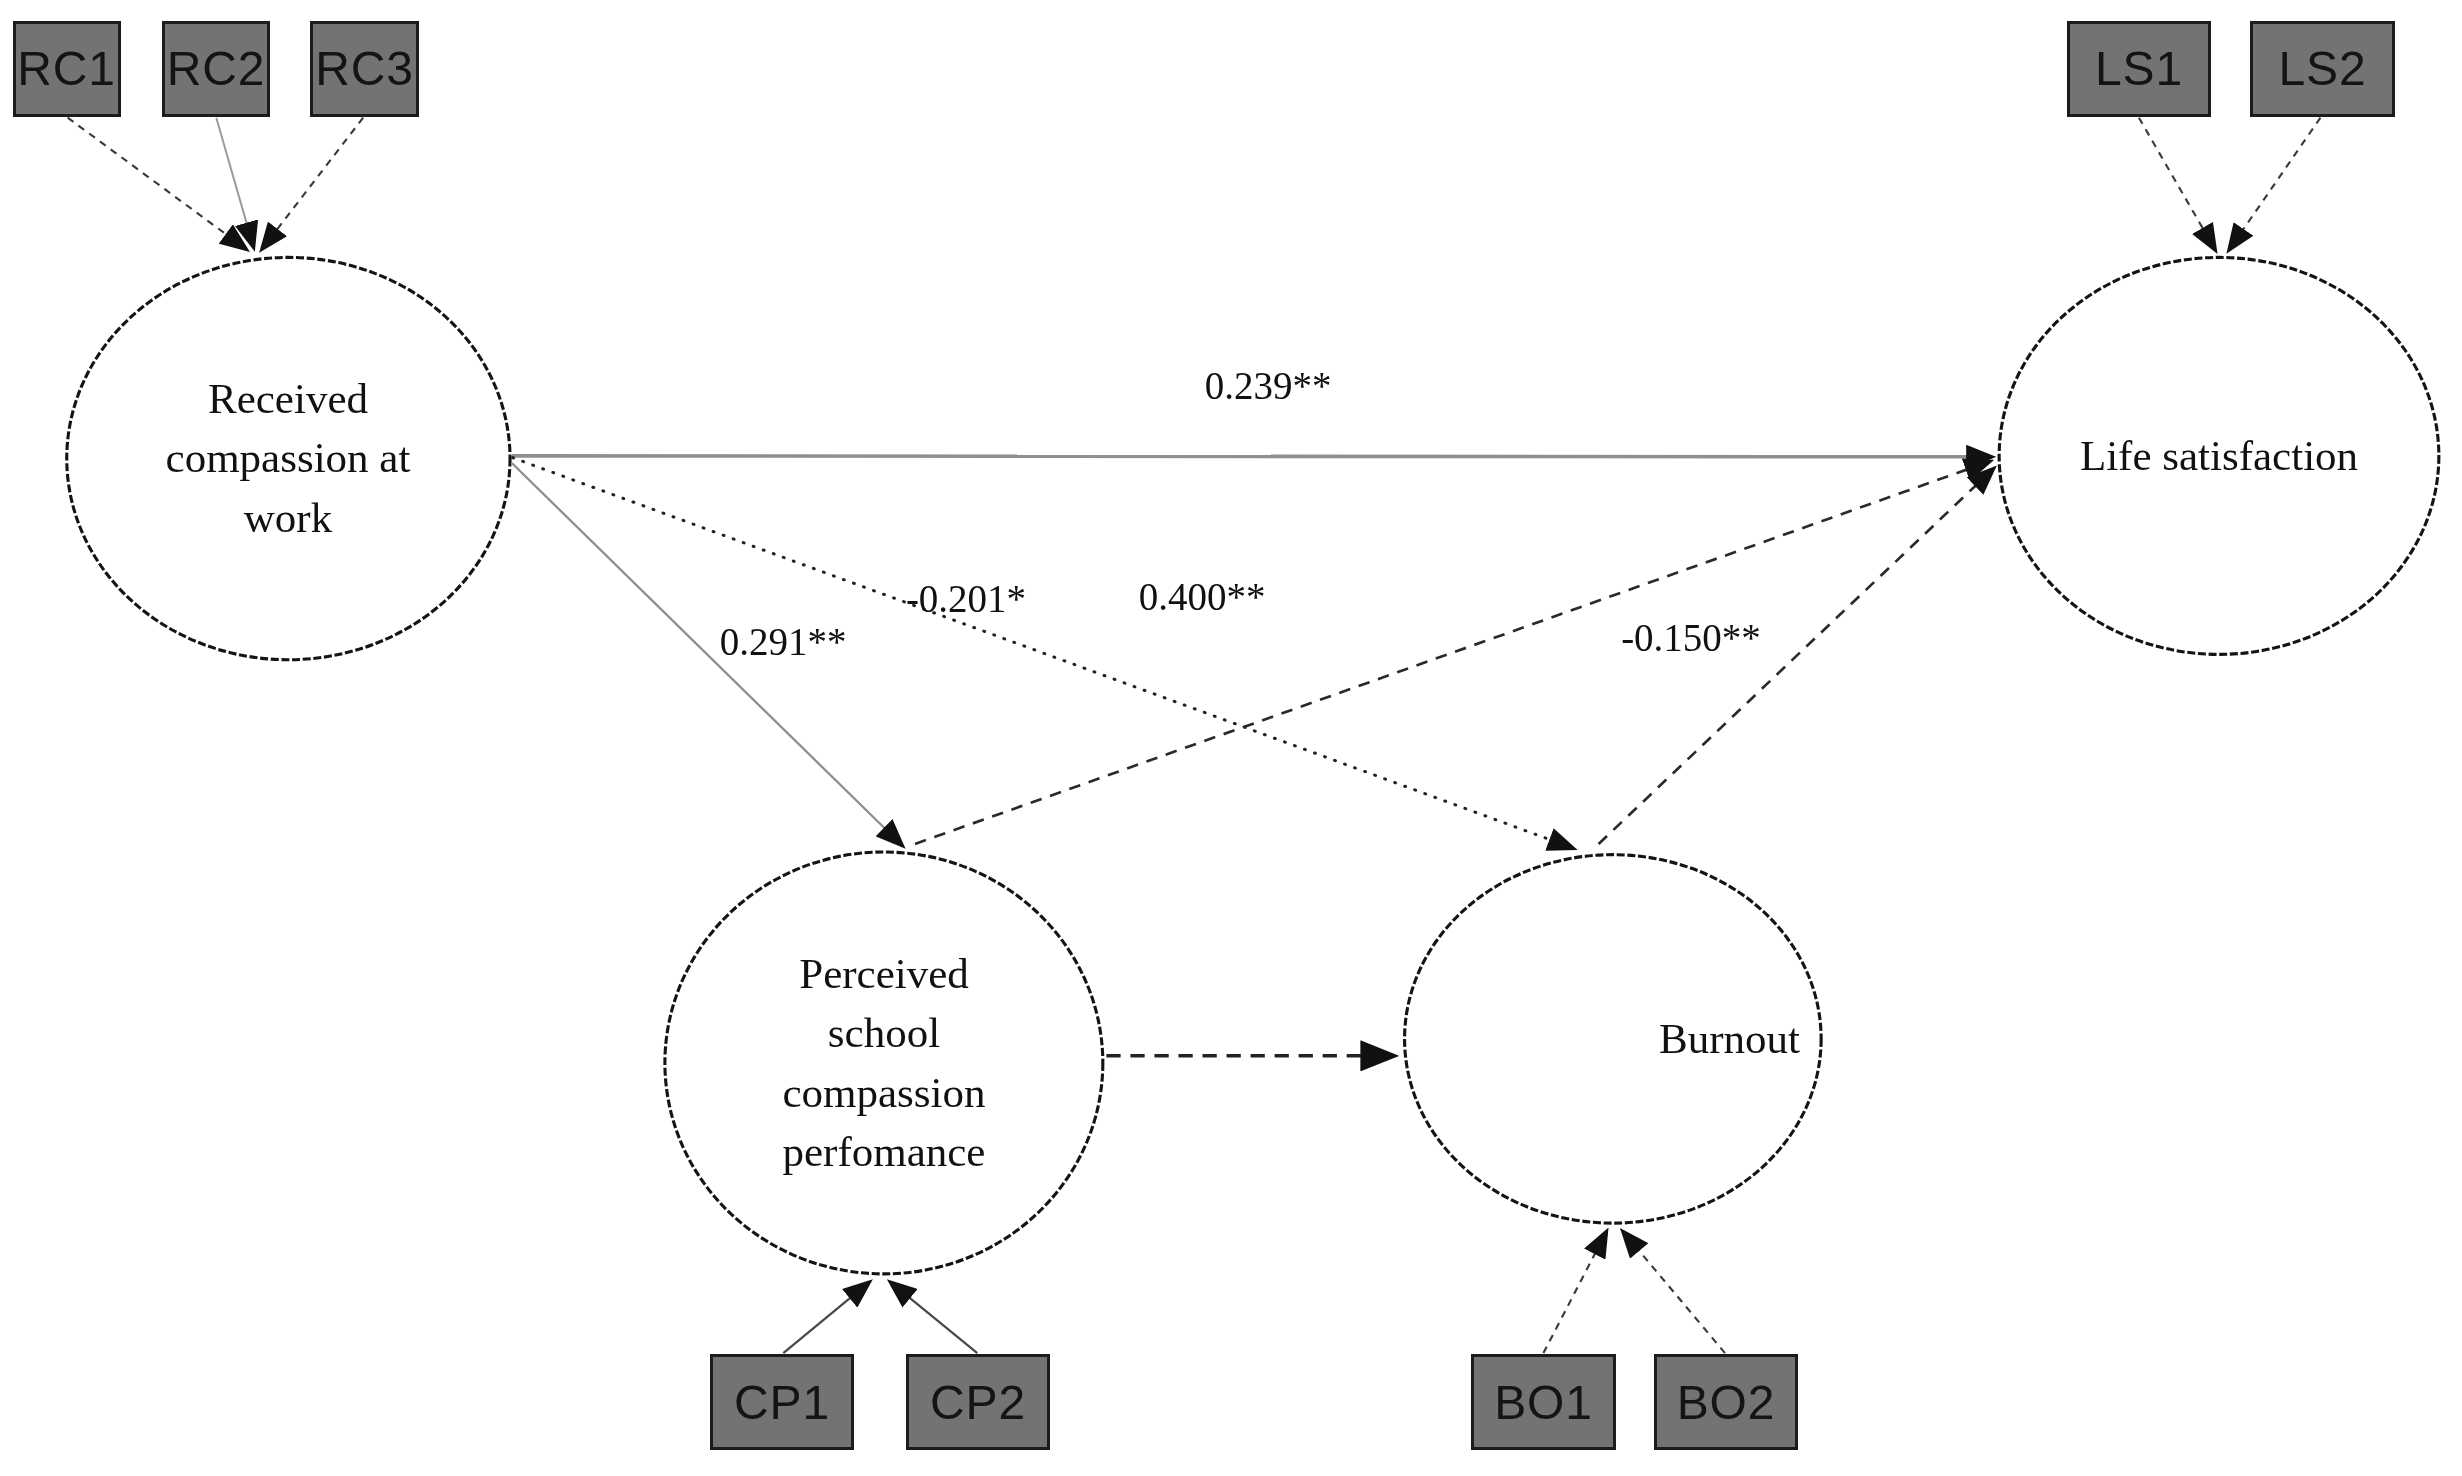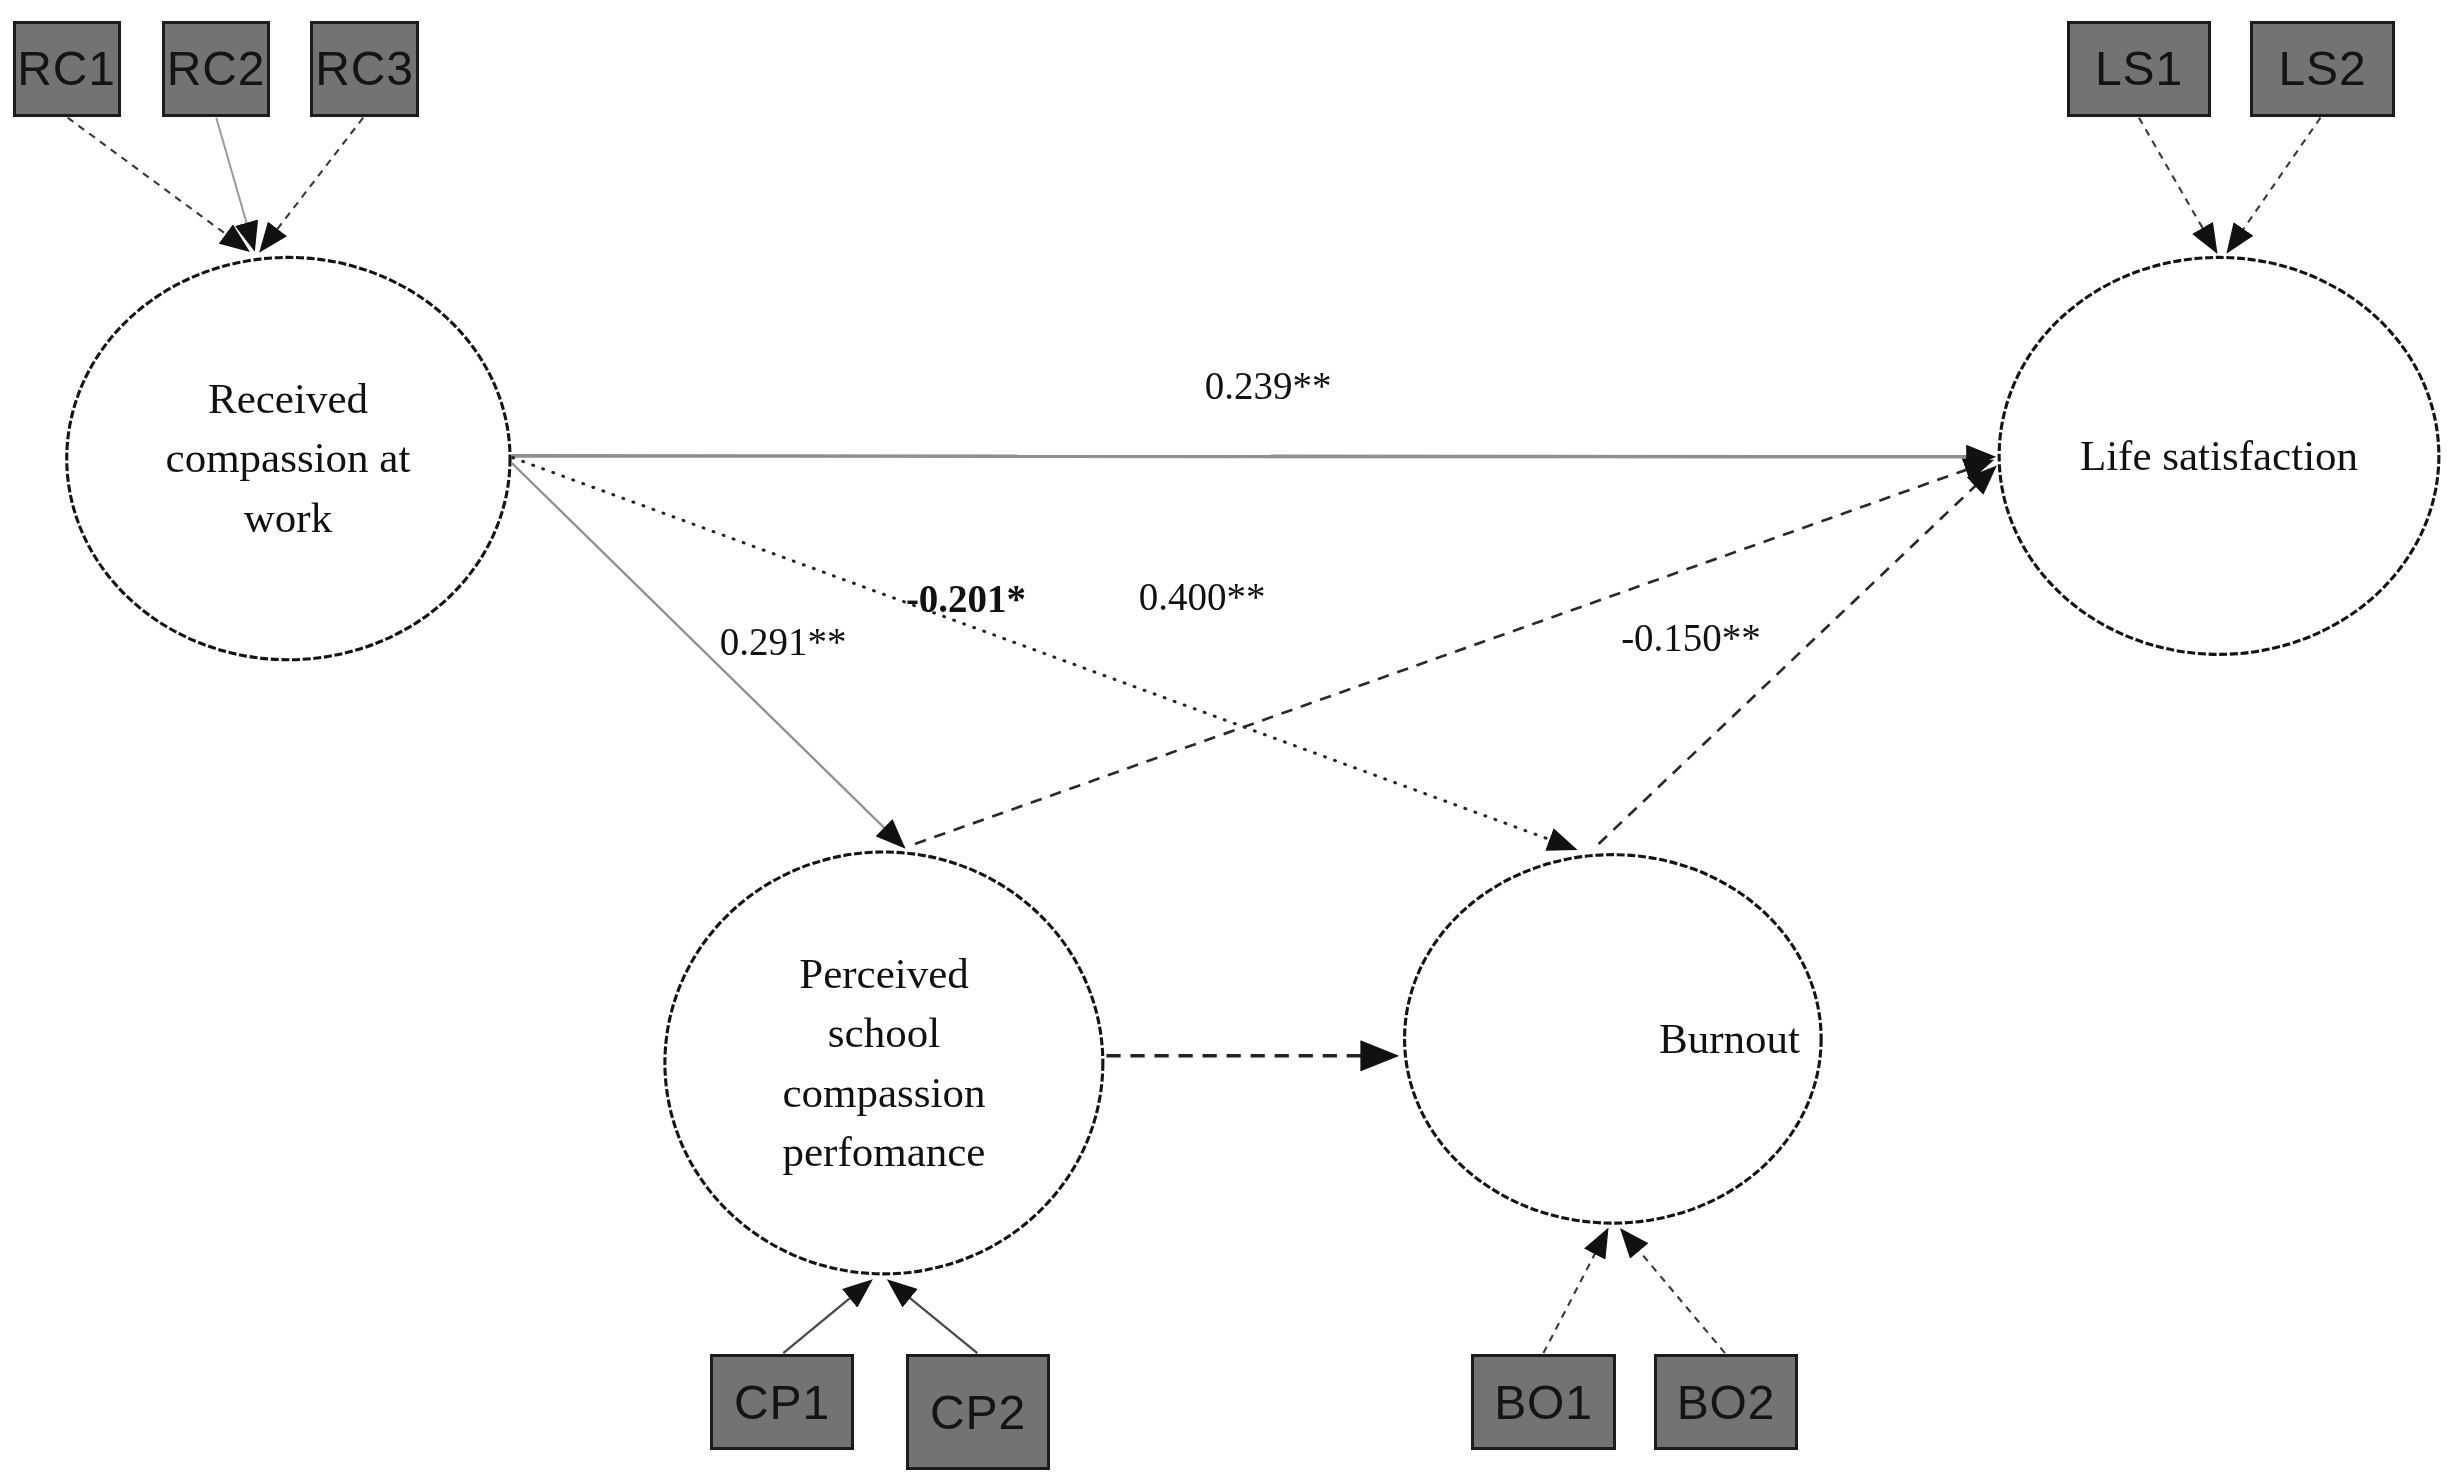--- a/index.html
+++ b/index.html
@@ -90,30 +90,30 @@
   </svg>
 
   <div class="ibox" style="left:12.5px;   top:20.5px;   width:108px; height:96px;">RC1</div>
   <div class="ibox" style="left:162px;  top:20.5px;   width:108px; height:96px;">RC2</div>
   <div class="ibox" style="left:310px;  top:20.5px;   width:109px; height:96px;">RC3</div>
 
   <div class="ibox" style="left:2067px; top:20.5px;   width:144px; height:96px;">LS1</div>
   <div class="ibox" style="left:2250px; top:20.5px;   width:145px; height:96px;">LS2</div>
 
   <div class="ibox" style="left:710px;  top:1354px; width:144px; height:96px;">CP1</div>
-  <div class="ibox" style="left:906px; top:1354px; width:144px; height:116px;">CP2</div>
+  <div class="ibox" style="left:906px; top:1354px; width:144px; height:96px;">CP2</div>
 
   <div class="ibox" style="left:1471px; top:1354px; width:145px; height:96px;">BO1</div>
   <div class="ibox" style="left:1654px; top:1354px; width:144px; height:96px;">BO2</div>
 
   <div class="latent-label" style="left:288px; top:458px; width:303px;">Received compassion at work</div>
   <div class="latent-label" style="left:2219px; top:456px; width:285px;">Life satisfaction</div>
   <div class="latent-label" style="left:884px; top:1063px; width:285px;">Perceived school compassion perfomance</div>
   <div class="latent-label" style="left:1613px; top:1039px; width:374px;text-align:right;">Burnout</div>
 
   <div class="coef" style="left:1268px; top:385px;">0.239**</div>
   <div class="coef" style="left:783px; top:641px;">0.291**</div>
-  <div class="coef" style="left:966px; top:598px;font-weight:bold;">-0.201*</div>
+  <div class="coef" style="left:966px; top:598px;">-0.201*</div>
   <div class="coef" style="left:1202px; top:596px;">0.400**</div>
   <div class="coef" style="left:1691px; top:637px;">-0.150**</div>
 
 </div>
 
 
 </body></html>

